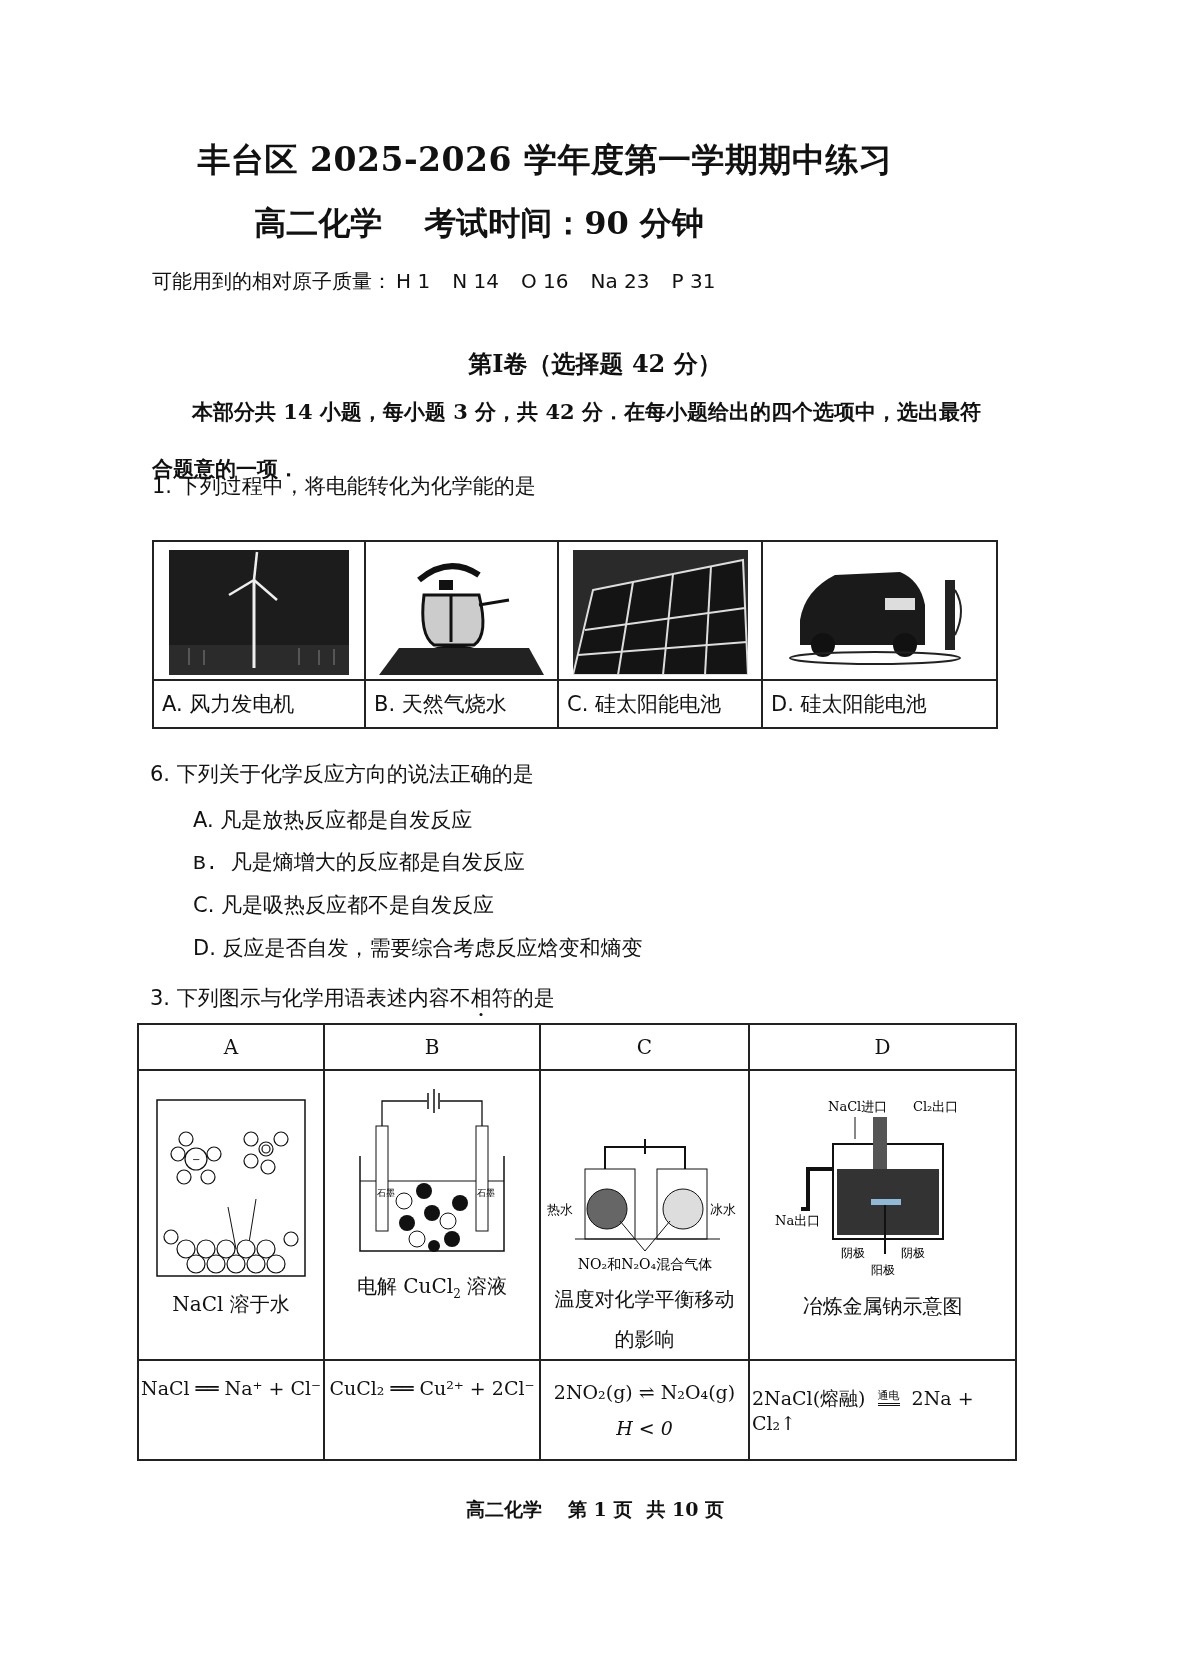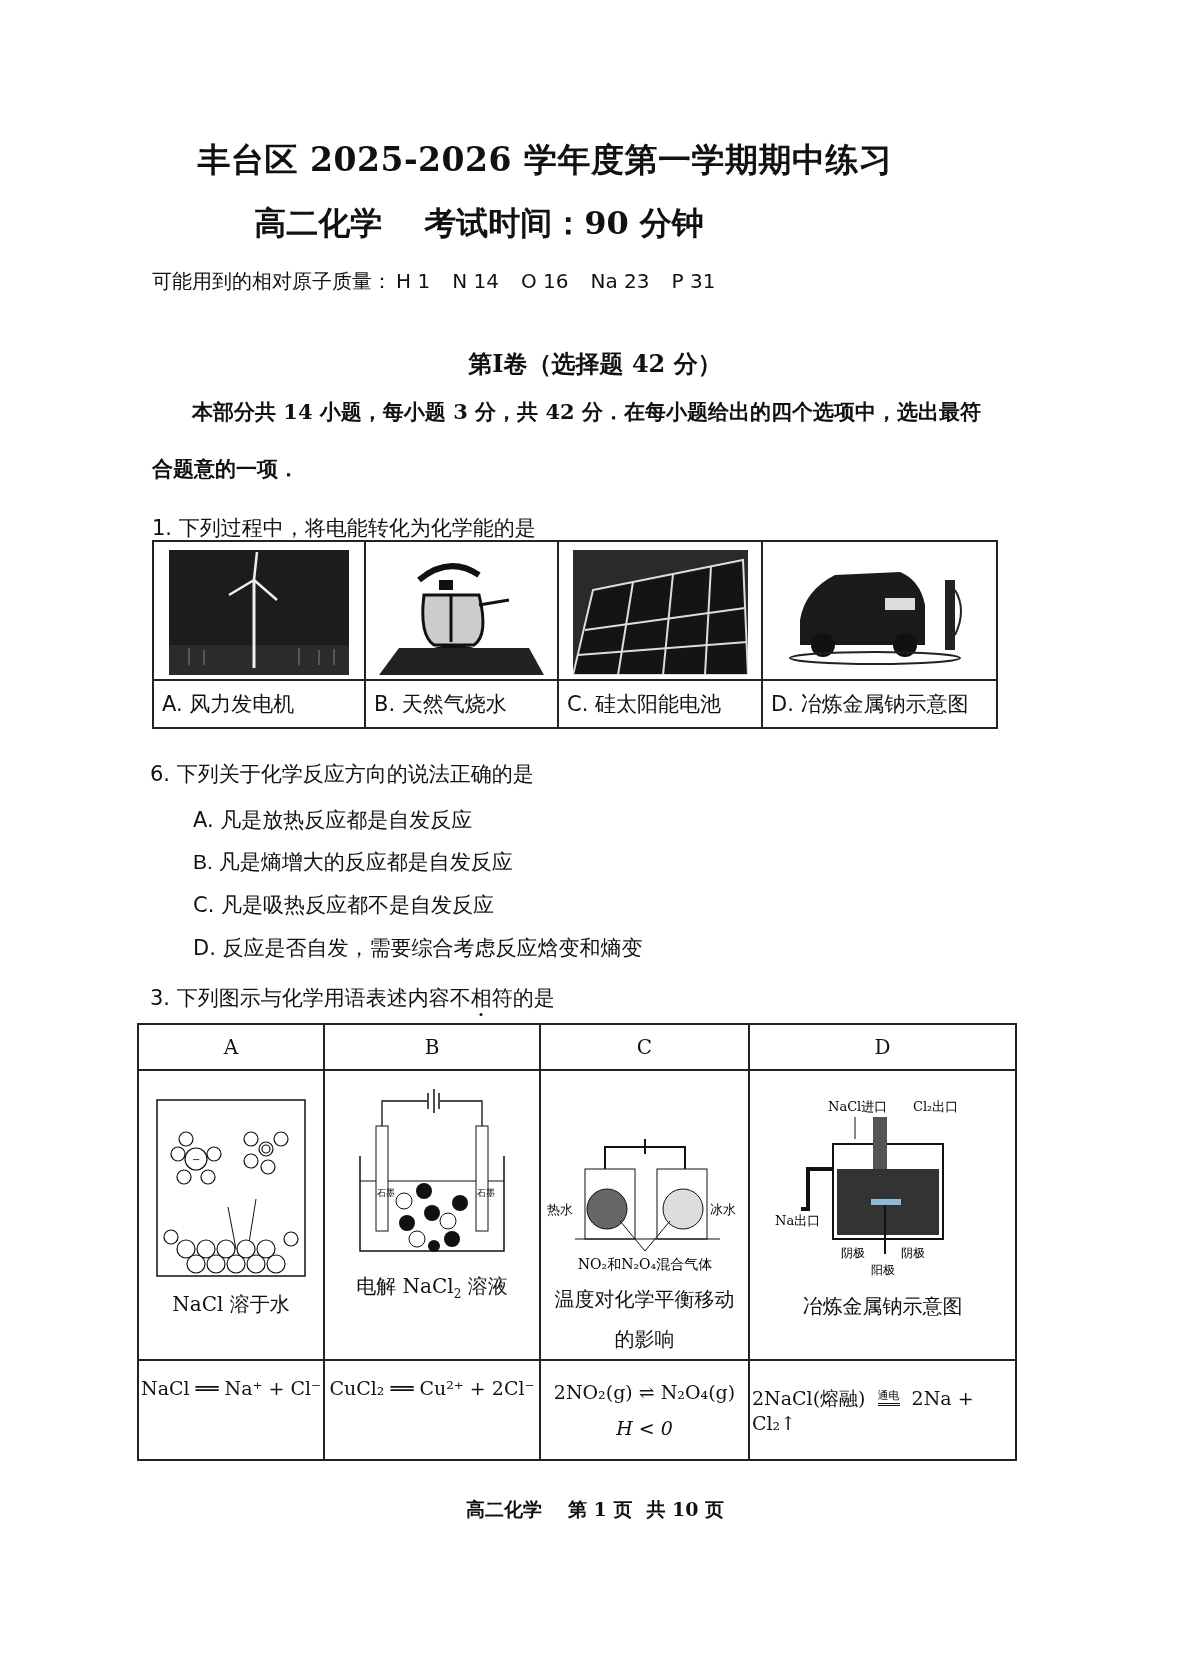--- a/index.html
+++ b/index.html
@@ -44,21 +44,21 @@
   <span>高二化学</span><span class="gap"></span><span>考试时间：90 分钟</span>
 </div>
 <div class="abs masses" style="font-family:'DejaVu Sans','Liberation Sans',sans-serif;">
   <span>可能用到的相对原子质量：</span><span class="m" style="margin-left:4px">H 1</span><span class="m">N 14</span><span class="m">O 16</span><span class="m">Na 23</span><span class="m">P 31</span>
 </div>
 
 <div class="abs section">第Ⅰ卷（选择题 42 分）</div>
 <div class="abs intro1">本部分共 14 小题，每小题 3 分，共 42 分．在每小题给出的四个选项中，选出最符</div>
 <div class="abs intro2">合题意的一项．</div>
 
-<div class="abs q" style="left:152px; top:514px; font-family:'DejaVu Sans','Liberation Sans',sans-serif;">1. 下列过程中，将电能转化为化学能的是</div>
+<div class="abs q" style="left:152px; top:472px; font-family:'DejaVu Sans','Liberation Sans',sans-serif;">1. 下列过程中，将电能转化为化学能的是</div>
 <table class="abs t1">
   <tbody>
       <tr>
     <td class="imgcell" style="width:212px">
       <svg class="photo" width="180" height="125" viewBox="0 0 180 125">
         <rect width="180" height="125" fill="#1c1c1c"></rect>
         <rect y="95" width="180" height="30" fill="#2b2b2b"></rect>
         <g stroke="#bbb" stroke-width="1" opacity="0.6">
           <line x1="20" y1="115" x2="20" y2="98"></line>
               <line x1="35" y1="115" x2="35" y2="100"></line>
@@ -107,28 +107,28 @@
         <rect x="160" y="30" width="10" height="70" fill="#222"></rect>
         <path d="M170 40 Q182 60 170 85" stroke="#222" fill="none" stroke-width="2"></path>
         <ellipse cx="90" cy="108" rx="85" ry="6" fill="none" stroke="#222" stroke-width="2"></ellipse>
       </svg>
     </td>
   </tr>
   <tr>
     <td class="lbl">A.  风力发电机</td>
     <td class="lbl">B.  天然气烧水</td>
     <td class="lbl">C.  硅太阳能电池</td>
-    <td class="lbl">D.  冶炼金属钠示意图</td>
+    <td class="lbl">D.  硅太阳能电池</td>
   </tr>
 </tbody>
   </table>
 
 <div class="abs q" style="left:150px; top:760px; font-family:'DejaVu Sans','Liberation Sans',sans-serif;">6. 下列关于化学反应方向的说法正确的是</div>
 <div class="abs opt" style="left:193px; top:806px; font-family:'DejaVu Sans','Liberation Sans',sans-serif;">A.  凡是放热反应都是自发反应</div>
-<div class="abs opt" style="left:193px; top:848px; font-family:Liberation Sans, sans-serif;">B.  凡是熵增大的反应都是自发反应</div>
+<div class="abs opt" style="left:193px; top:848px; font-family:Liberation Mono, monospace;">B.  凡是熵增大的反应都是自发反应</div>
 <div class="abs opt" style="left:193px; top:891px; font-family:'DejaVu Sans','Liberation Sans',sans-serif;">C.  凡是吸热反应都不是自发反应</div>
 <div class="abs opt" style="left:193px; top:934px; font-family:'DejaVu Sans','Liberation Sans',sans-serif;">D.  反应是否自发，需要综合考虑反应焓变和熵变</div>
 
 <div class="abs q" style="left:150px; top:984px; font-family:'DejaVu Sans','Liberation Sans',sans-serif;">
   <span>3. 下列图示与化学用语表述内容</span><span class="emph-dot">不相符</span><span>的是</span>
 </div>
 
 <table class="abs t2">
   <tbody>
       <tr class="hd">
@@ -196,21 +196,21 @@
               <circle cx="108" cy="122" r="8"></circle>
               <circle cx="100" cy="158" r="8"></circle>
               <circle cx="82" cy="165" r="6"></circle>
             </g>
         <g fill="#fff" stroke="#111">
               <circle cx="52" cy="120" r="8"></circle>
               <circle cx="96" cy="140" r="8"></circle>
               <circle cx="65" cy="158" r="8"></circle>
             </g>
       </svg>
-      <div class="caption"><span>电解 NaCl</span><sub>2</sub><span> 溶液</span></div>
+      <div class="caption"><span>电解 CuCl</span><sub>2</sub><span> 溶液</span></div>
     </td>
 
     <td>
       <svg width="200" height="165" viewBox="0 0 200 165" style="margin-top:28px">
         <path d="M60 65 L60 38 L140 38 L140 65" stroke="#111" fill="none" stroke-width="2"></path>
         <line x1="100" y1="30" x2="100" y2="45" stroke="#111" stroke-width="2"></line>
         <rect x="40" y="60" width="50" height="70" fill="#fff" stroke="#111"></rect>
             <rect x="112" y="60" width="50" height="70" fill="#fff" stroke="#111"></rect>
         <circle cx="62" cy="100" r="20" fill="#666" stroke="#111"></circle>
             <circle cx="138" cy="100" r="20" fill="#ddd" stroke="#111"></circle>

